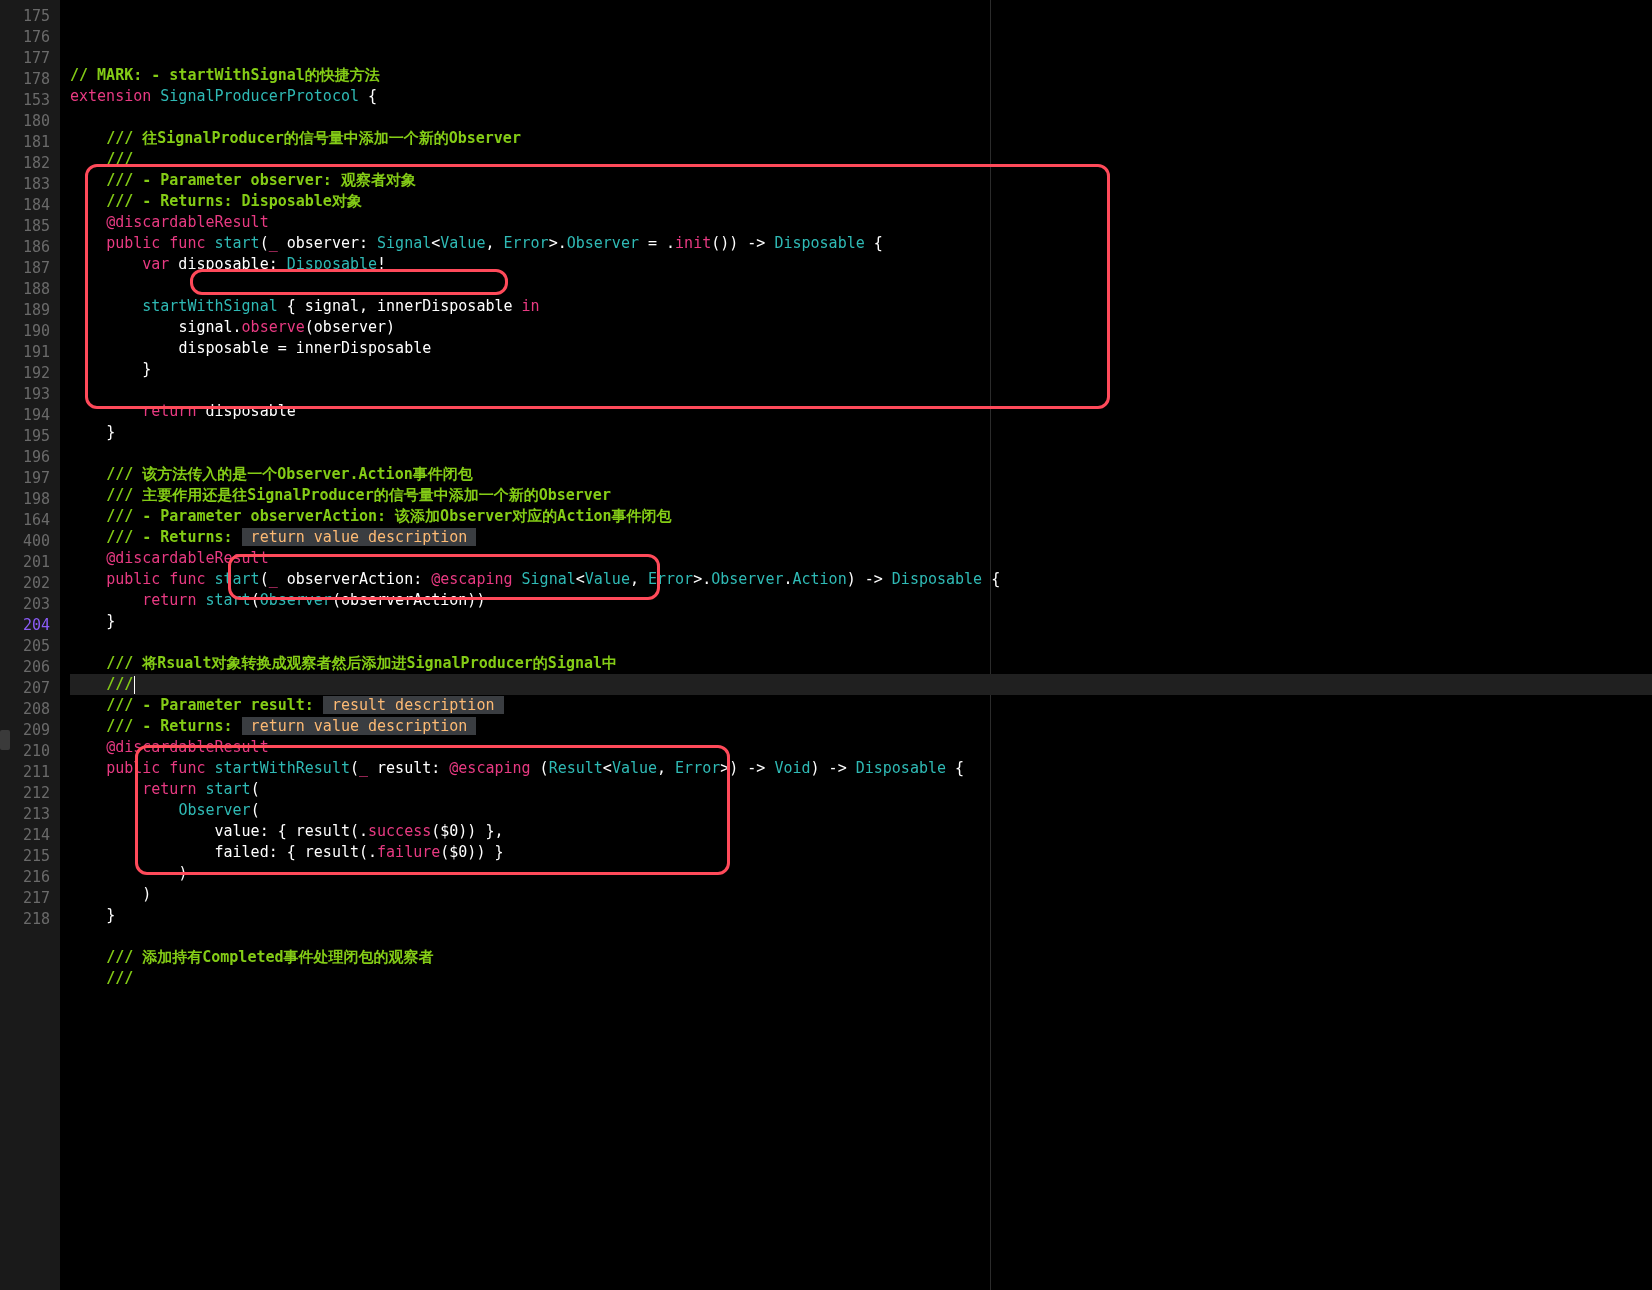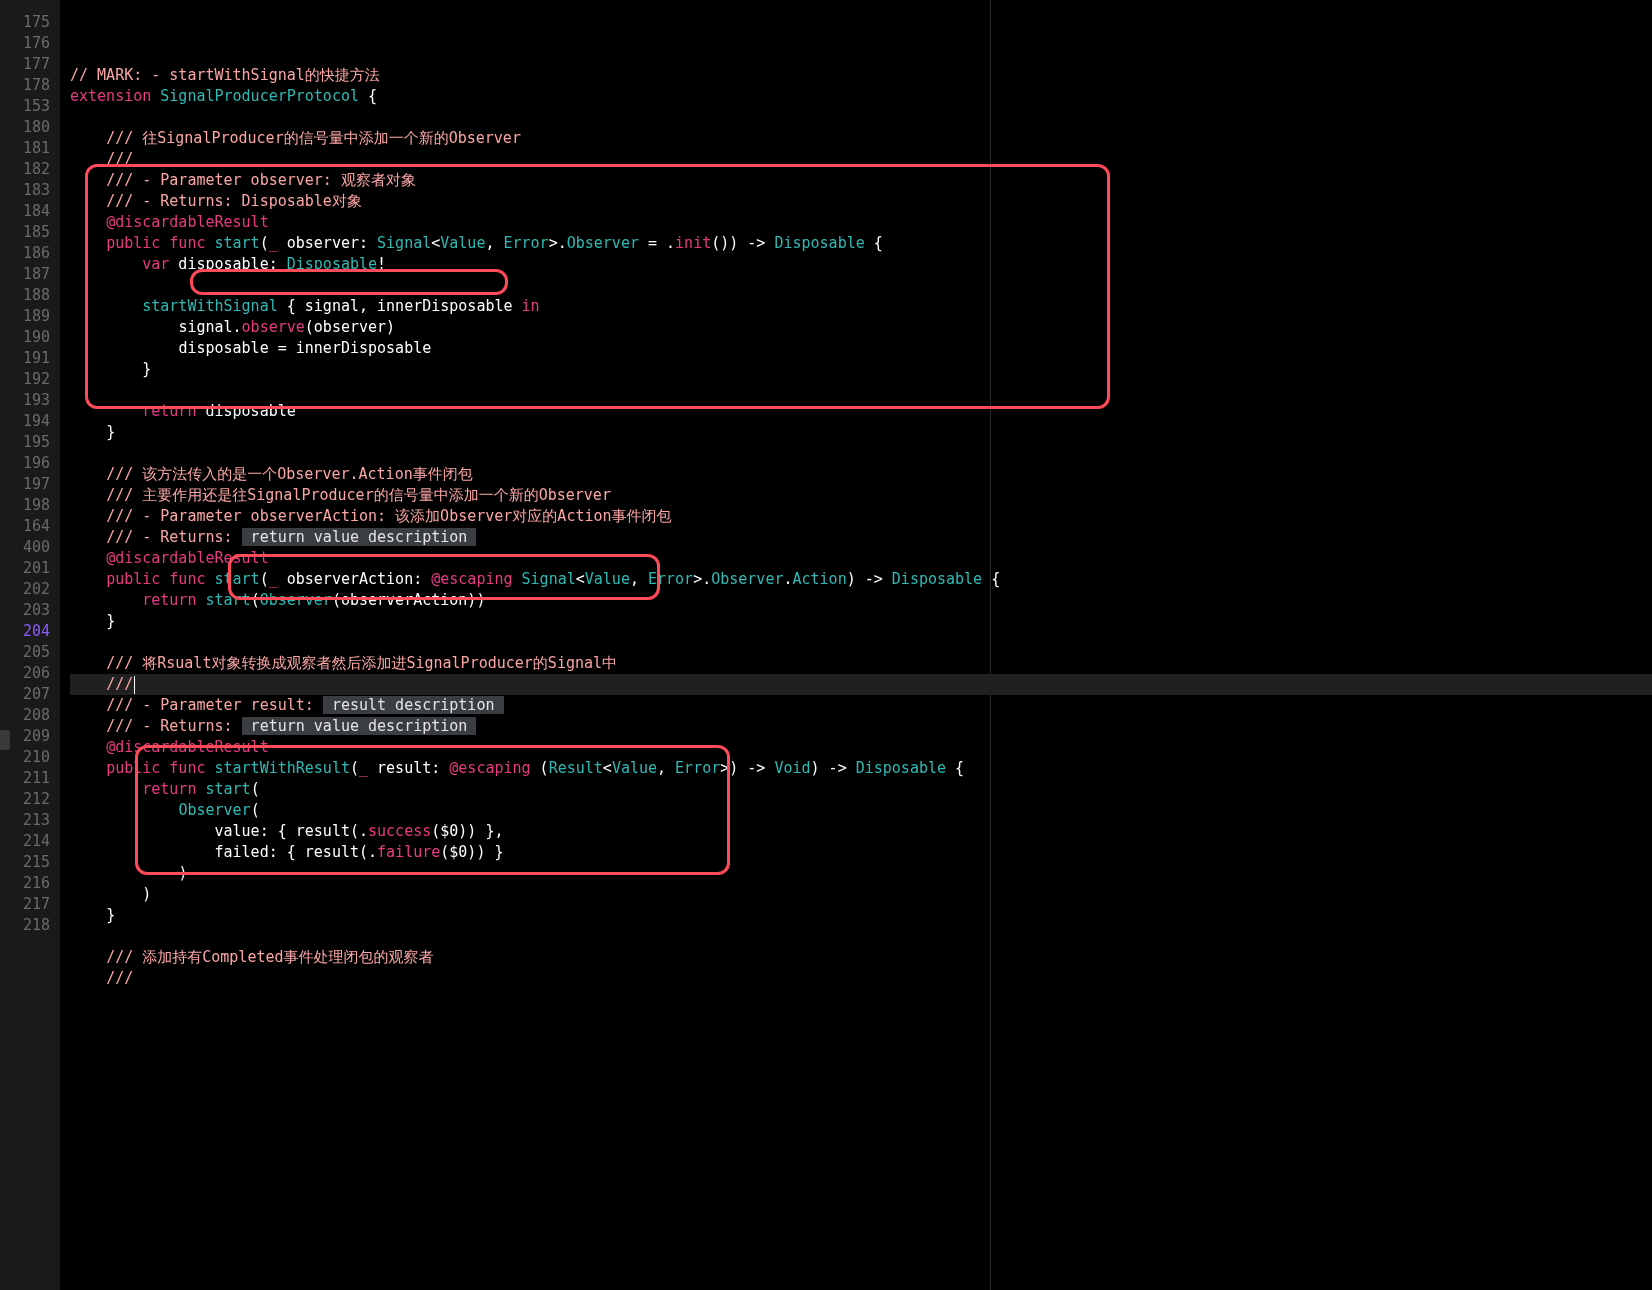--- a/index.html
+++ b/index.html
@@ -25,21 +25,21 @@
     flex-shrink: 0;
   }
   .gutter {
     width: 50px;
     background: #1a1a1a;
     text-align: right;
     padding-right: 10px;
     color: #6a6a6a;
     flex-shrink: 0;
     user-select: none;
-    padding-top: 12px;
+    padding-top: 6px;
     position: relative;
   }
   .gutter .ln {
     height: 21px;
   }
   .gutter .ln.current {
     color: #8b5cf6;
   }
   .code {
     flex: 1;
@@ -48,28 +48,28 @@
     white-space: pre;
     position: relative;
   }
   .line {
     height: 21px;
     position: relative;
   }
   .line.current {
     background: #202020;
   }
-  .c-comment { color: #fca5a5; }
+  .c-comment { color: #84cc16; font-weight: bold; }
   .c-keyword { color: #e83a82; }
   .c-type    { color: #2fbab5; }
   .c-func    { color: #2fbab5; }
   .c-attr    { color: #e83a82; }
   .c-plain   { color: #ffffff; }
   .c-method  { color: #e83a82; }
-  .c-sel     { background: #3a3d41; color: #e5e5e5; }
+  .c-sel     { background: #3a3d41; color: #fdba74; }
   .c-cursor::after {
     content: "";
     display: inline-block;
     width: 1px;
     height: 18px;
     background: #fff;
     vertical-align: middle;
     margin-left: 1px;
   }
   .annot-box {

